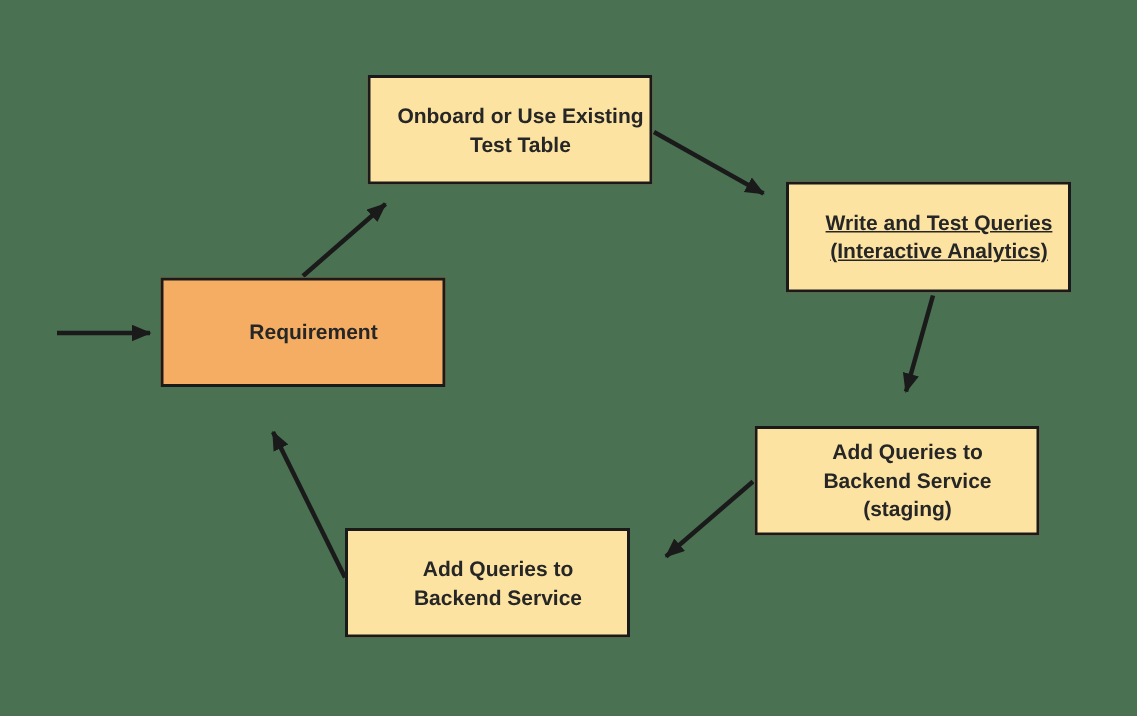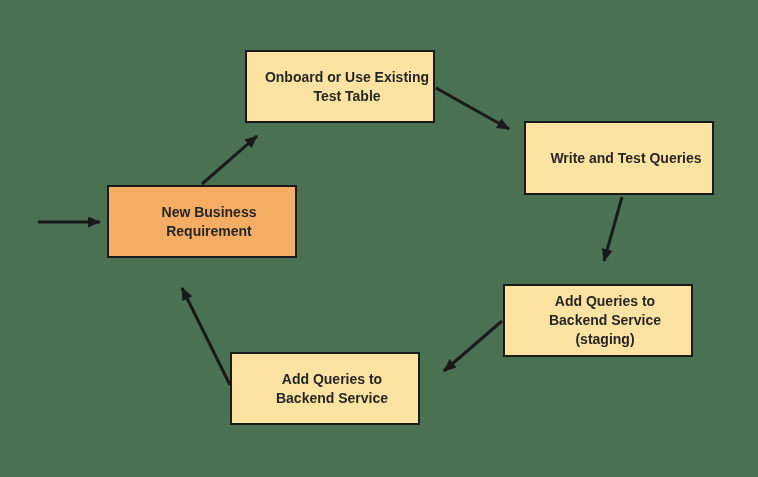--- a/index.html
+++ b/index.html
@@ -48,21 +48,21 @@
     font-size: 14px;
     font-weight: 700;
     line-height: 19px;
     padding-left: 14px;
   }
   .node span { display: block; }
   .node.yellow { background: var(--node-yellow); }
   .node.orange { background: var(--node-orange); }
   .node-new-business { left: 107px; top: 185px; }
   .node-onboard      { left: 245px; top: 50px;  }
-  .node-write-test   { left: 524px; top: 121px; height: 74px; }
+  .node-write-test   { left: 524px; top: 121px; height: 74px; text-decoration: underline; }
   .node-staging      { left: 503px; top: 284px; }
   .node-production   { left: 230px; top: 352px; }
 </style>
 </head>
 <body>
 
 <div class="canvas">
 
   <svg class="arrow-layer" viewBox="0 0 758 477" xmlns="http://www.w3.org/2000/svg">
     <defs>
@@ -72,31 +72,31 @@
     </defs>
     <line x1="38" y1="222" x2="100" y2="222" marker-end="url(#ah)"></line>
     <line x1="202" y1="184" x2="257" y2="136" marker-end="url(#ah)"></line>
     <line x1="436" y1="88" x2="509" y2="129" marker-end="url(#ah)"></line>
     <line x1="622" y1="197" x2="604" y2="261" marker-end="url(#ah)"></line>
     <line x1="502" y1="321" x2="444" y2="371" marker-end="url(#ah)"></line>
     <line x1="230" y1="385" x2="182" y2="288" marker-end="url(#ah)"></line>
   </svg>
 
   <div class="node orange node-new-business">
-    <span>New Business</span>
     <span>Requirement</span>
   </div>
 
   <div class="node yellow node-onboard">
     <span>Onboard or Use Existing</span>
     <span>Test Table</span>
   </div>
 
   <div class="node yellow node-write-test">
     <span>Write and Test Queries</span>
+    <span>(Interactive Analytics)</span>
   </div>
 
   <div class="node yellow node-staging">
     <span>Add Queries to</span>
     <span>Backend Service</span>
     <span>(staging)</span>
   </div>
 
   <div class="node yellow node-production">
     <span>Add Queries to</span>

